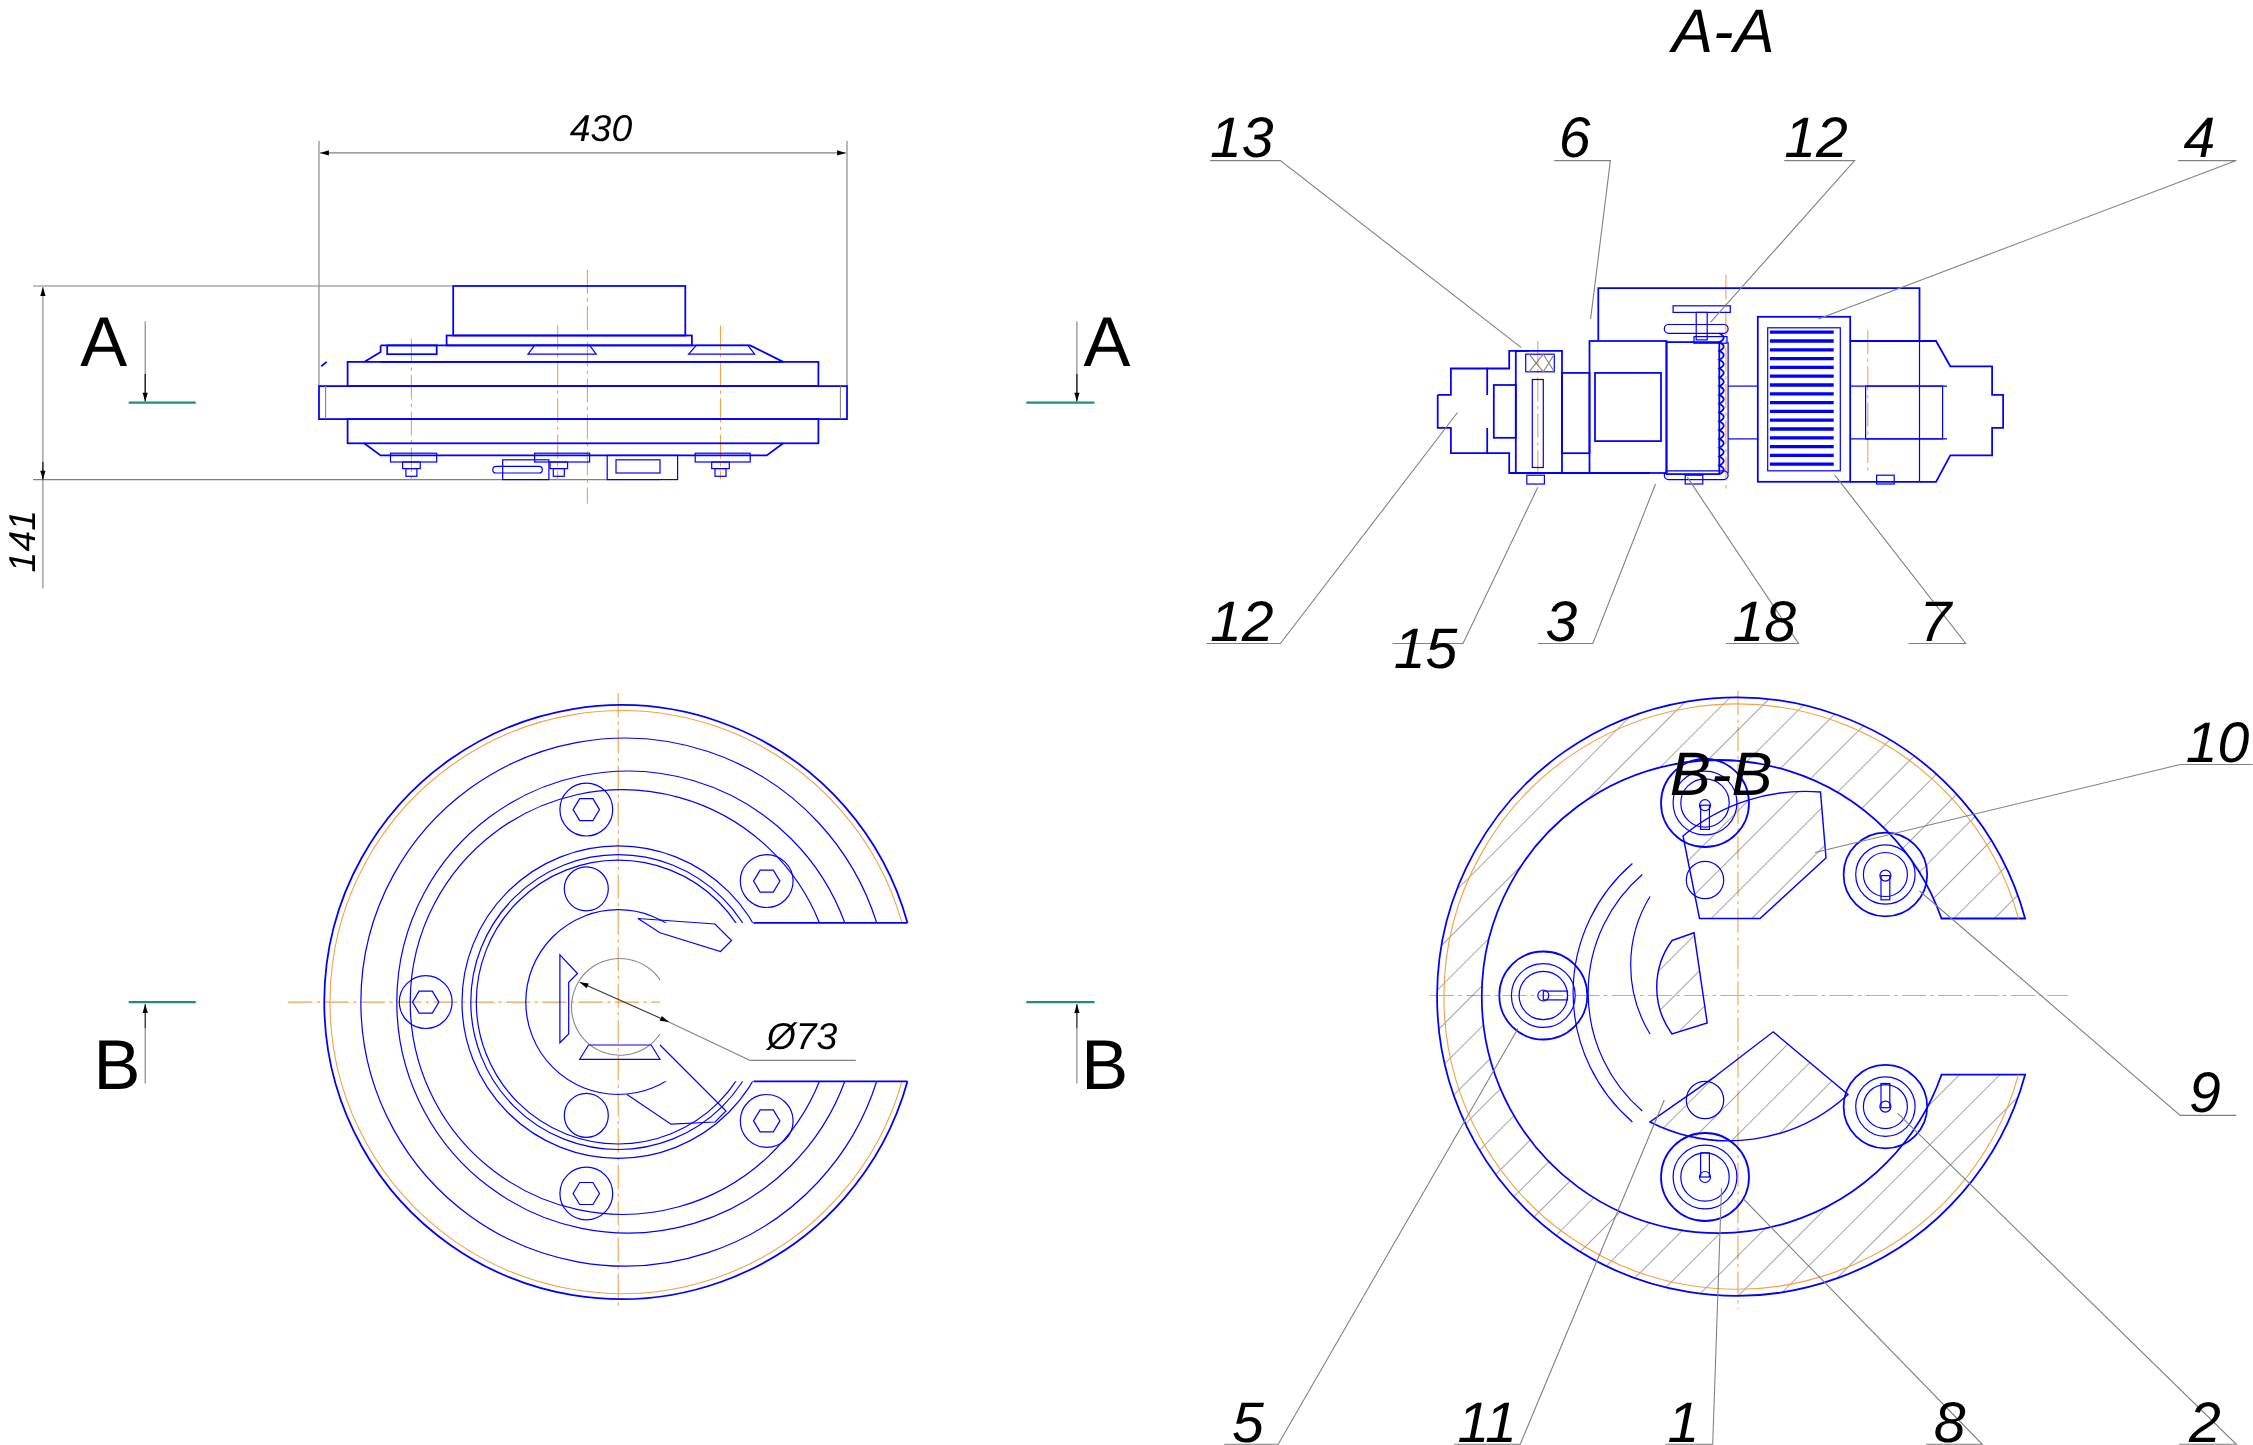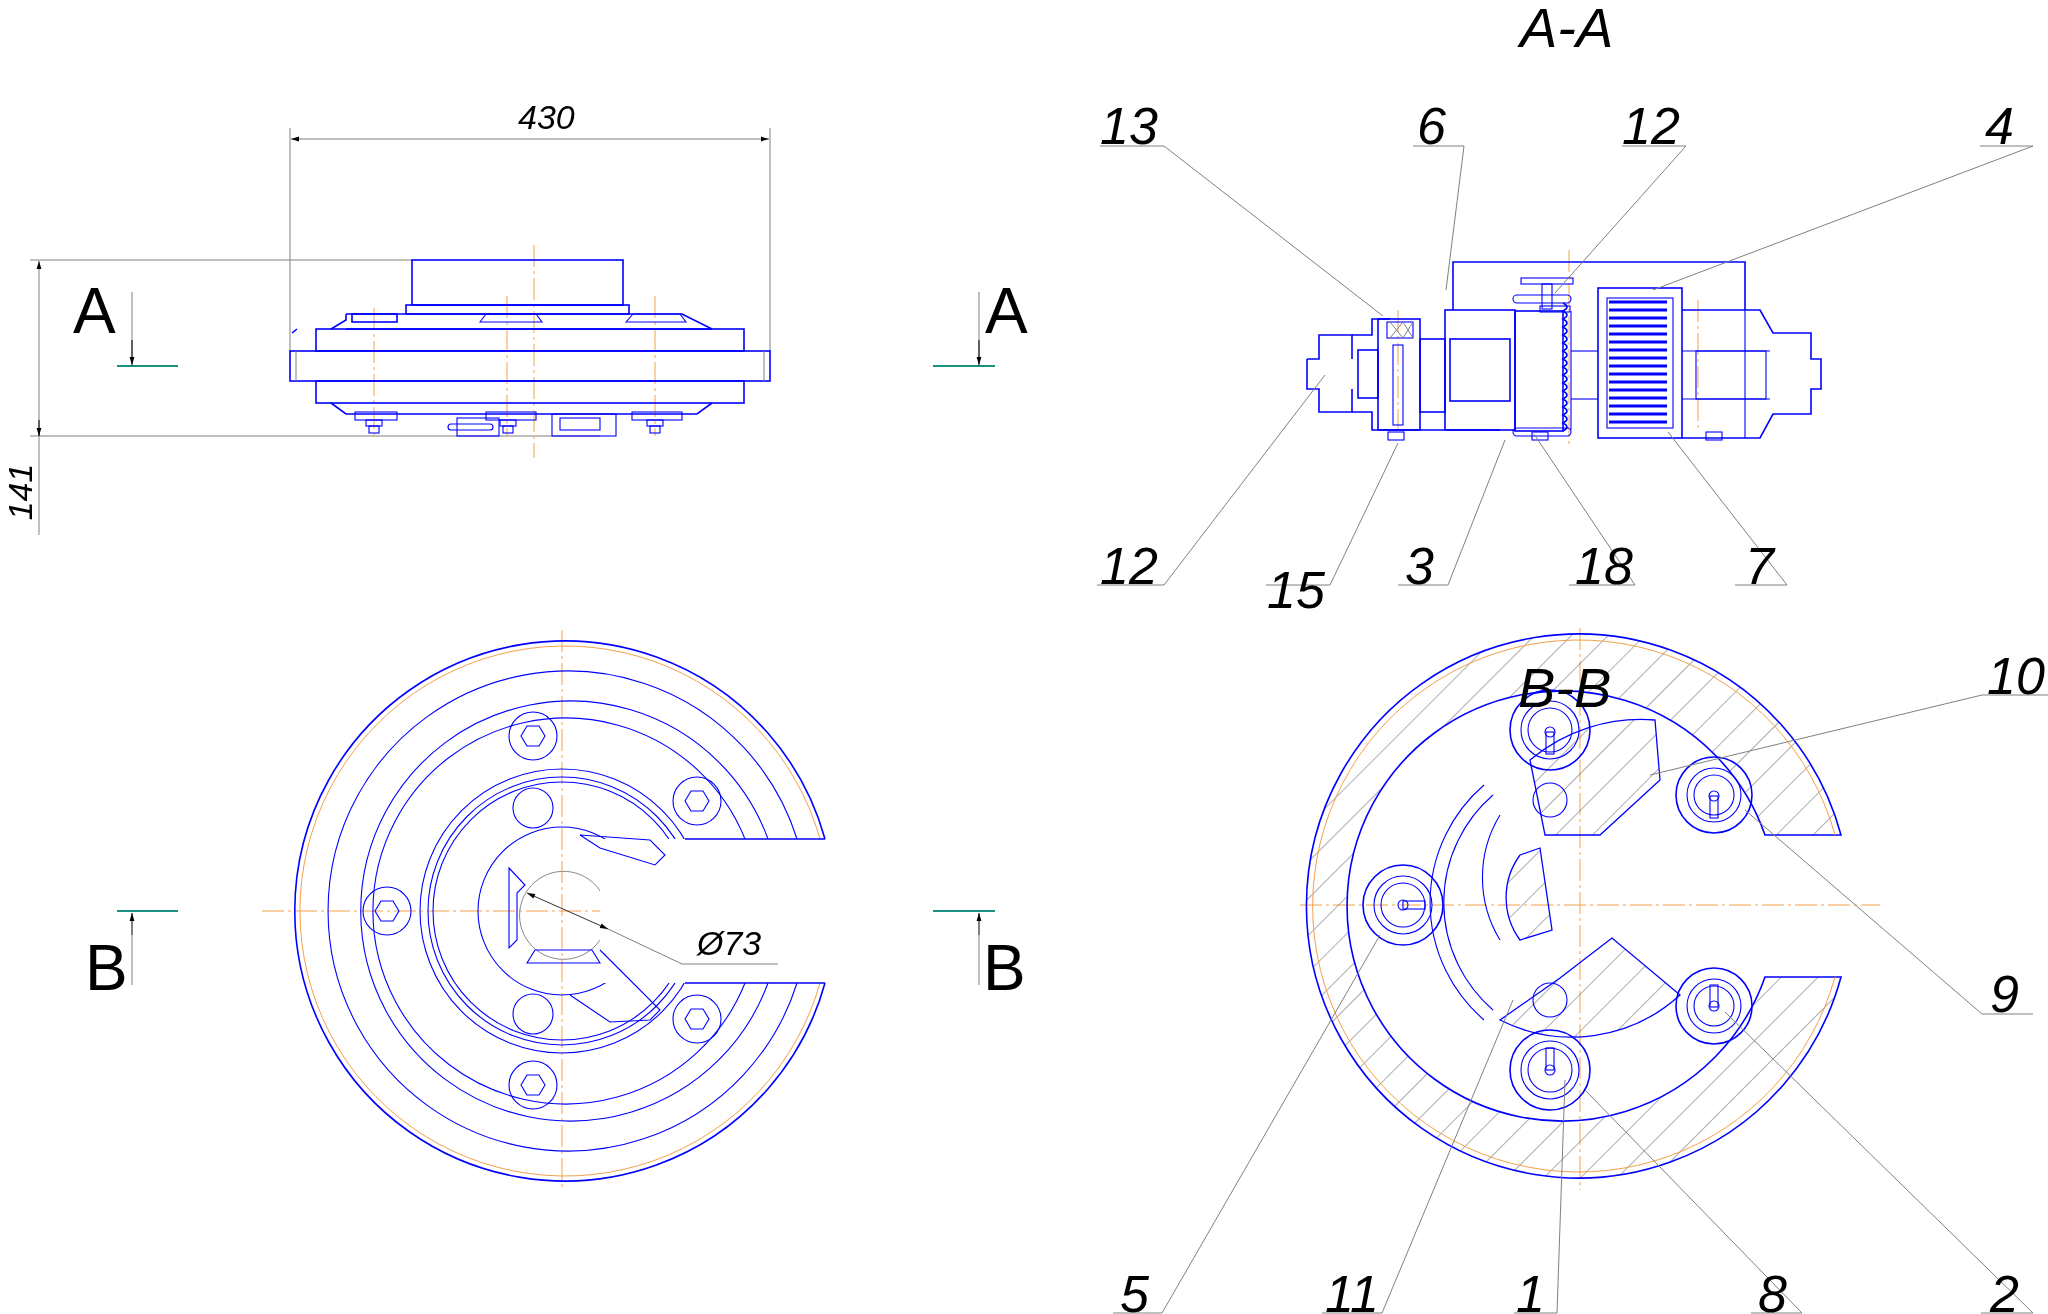--- a/index.html
+++ b/index.html
@@ -260,20 +260,20 @@
 <div class="txt lbl" style="left:1100px;top:100px;">13</div>
 <div class="txt lbl" style="left:1417px;top:100px;">6</div>
 <div class="txt lbl" style="left:1622px;top:100px;">12</div>
 <div class="txt lbl" style="left:1985px;top:100px;">4</div>
 <div class="txt lbl" style="left:1100px;top:540px;text-align:center;">12</div>
 <div class="txt lbl" style="left:1267px;top:564px;">15</div>
 <div class="txt lbl" style="left:1405px;top:540px;">3</div>
 <div class="txt lbl" style="left:1575px;top:540px;">18</div>
 <div class="txt lbl" style="left:1745px;top:540px;">7</div>
 
-<div class="txt title" style="left:1518px;top:660px;">B-B</div>
+<div class="txt title" style="left:1518px;top:676px;">B-B</div>
 <div class="txt lbl" style="left:1987px;top:650px;">10</div>
 <div class="txt lbl" style="left:1990px;top:968px;">9</div>
 <div class="txt lbl" style="left:1120px;top:1268px;">5</div>
 <div class="txt lbl" style="left:1325px;top:1268px;">11</div>
 <div class="txt lbl" style="left:1516px;top:1268px;">1</div>
 <div class="txt lbl" style="left:1758px;top:1268px;">8</div>
 <div class="txt lbl" style="left:1990px;top:1268px;">2</div>
 
 </body></html>

